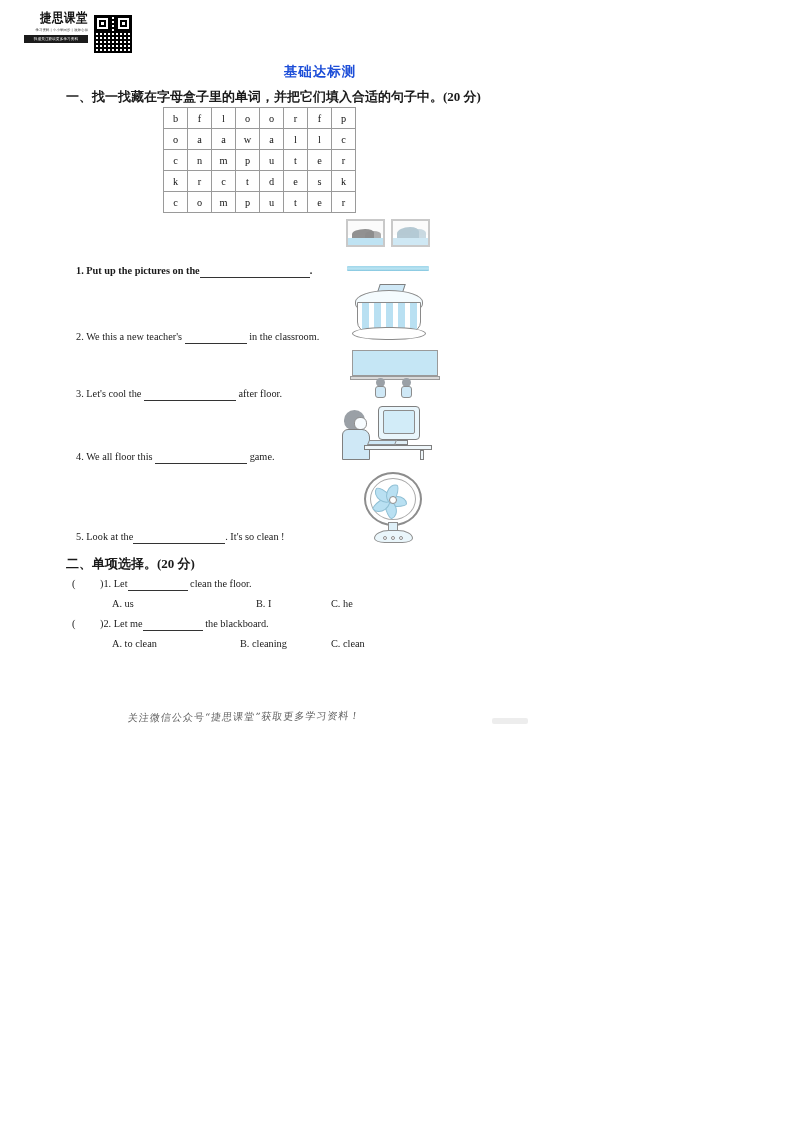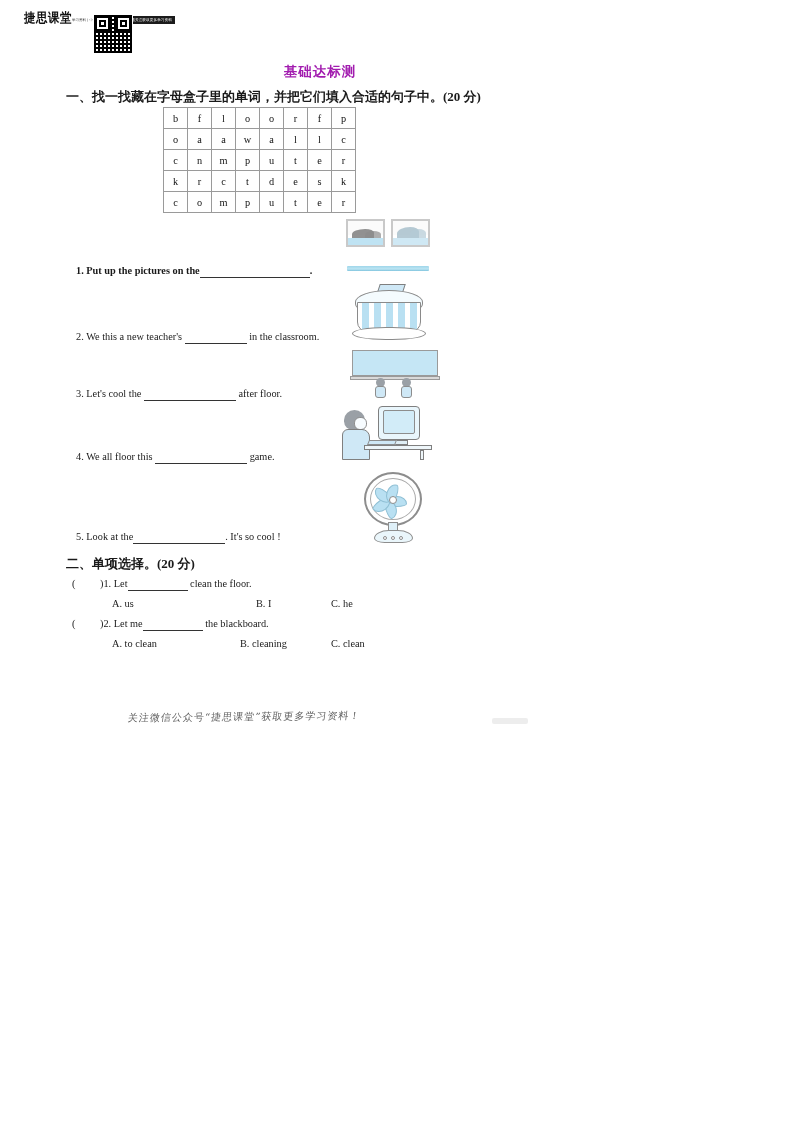--- a/index.html
+++ b/index.html
@@ -19,22 +19,22 @@
   .brand-block {
     position: absolute;
     left: 24px; top: 12px;
     width: 110px; height: 46px;
     display: flex;
     align-items: flex-start;
   }
   .brand-left {
     width: 64px;
     display: flex;
-    flex-direction: row;
-    align-items: center;
+    flex-direction: column;
+    align-items: flex-end;
   }
   .brand-title {
     font-family: "DejaVu Sans", sans-serif;
     font-size: 11.5px;
     font-weight: bold;
     letter-spacing: 0.5px;
     color: #111;
     line-height: 13px;
     white-space: nowrap;
     transform: scaleY(1.12);
@@ -88,21 +88,21 @@
   
   .page-title {
     position: absolute;
     left: 0; top: 63px;
     width: 640px;
     text-align: center;
     font-family: "DejaVu Sans", sans-serif;
     font-weight: bold;
     font-size: 13.5px;
     letter-spacing: 1px;
-    color: #a21caf;
+    color: #1d4ed8;
   }
 
   
   .body-text {
     position: absolute;
     font-size: 10.3px;
     line-height: 14px;
     color: #1a1a1a;
     white-space: nowrap;
   }
@@ -461,21 +461,21 @@
   <div class="hub"></div>
   <div class="neck"></div>
   <div class="foot"></div>
   <div class="knob" style="left:22px;"></div>
   <div class="knob" style="left:30px;"></div>
   <div class="knob" style="left:38px;"></div>
 </div>
 
 <div class="body-text" style="left:76px; top:530px;">
   <span>5.</span>
-  <span>Look at the</span><span class="blank blank-md"></span><span>. It's so cool !</span>
+  <span>Look at the</span><span class="blank blank-md"></span><span>. It's so clean !</span>
 </div>
 
 <div class="body-text section-head" style="left:66px; top:557px;">二、单项选择。(20 分)</div>
 
 <div class="body-text" style="left:72px; top:577px;">
   <span>(</span>
   <span style="display:inline-block;width:22px;"></span><span>)</span><span>1.</span>
   <span>Let</span><span class="blank mc-blank"></span>
   <span>clean the floor.</span>
 </div>

